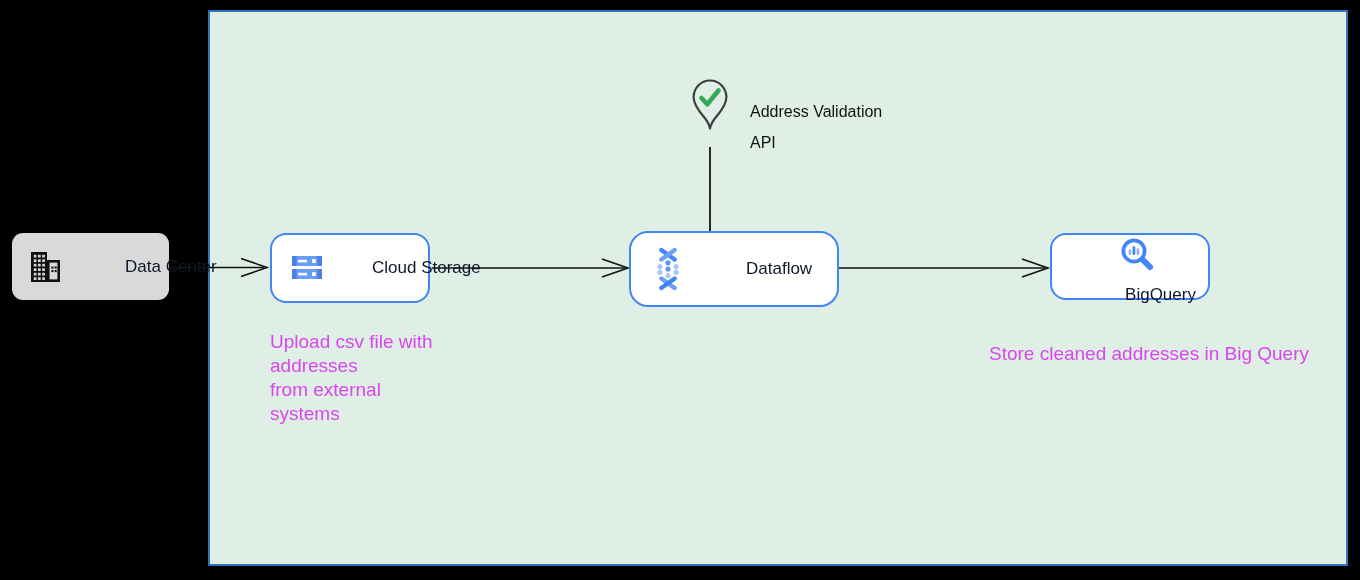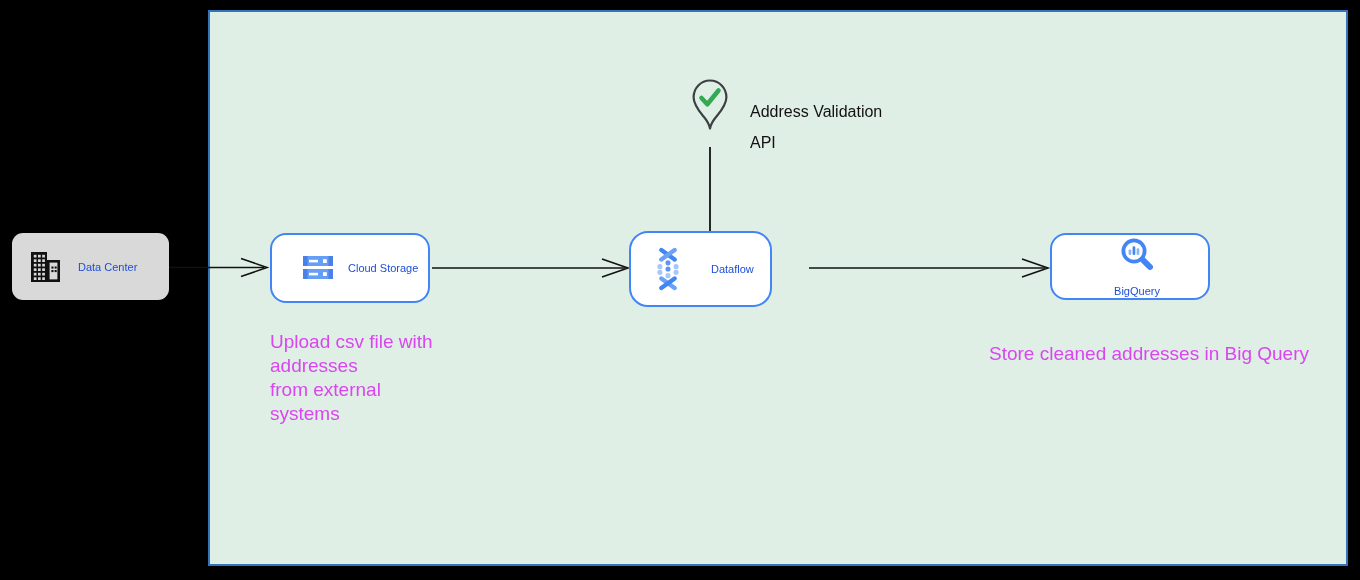--- a/index.html
+++ b/index.html
@@ -19,28 +19,28 @@
 
   
   svg.connectors{position:absolute;left:0;top:0;width:1360px;height:580px;z-index:1;pointer-events:none;}
 
   
   .node{
     position:absolute;display:flex;align-items:center;box-sizing:border-box;z-index:2;
     background:#fff;border:2px solid #4285f4;border-radius:16px;
   }
   .node .icon{flex:0 0 auto;display:flex;align-items:center;justify-content:center;}
-  .node .label{font-size:11px;color:#1d4ed8;white-space:nowrap;}
+  .node .label{font-size:17px;color:#0f172a;white-space:nowrap;margin-left:47px;}
 
   .node-datacenter{
     left:12px;top:233px;width:157px;height:67px;
     background:#d9d9d9;border:none;border-radius:11px;padding-left:15px;gap:15px;
   }
-  .node-cloudstorage{left:270px;top:233px;width:160px;height:70px;padding-left:28px;gap:12px;}
-  .node-dataflow{left:629px;top:231px;width:143px;height:76px;border-radius:19px;padding-left:18px;gap:24px;}
+  .node-cloudstorage{left:270px;top:233px;width:160px;height:70px;padding-left:17px;}
+  .node-dataflow{left:629px;top:231px;width:210px;height:76px;border-radius:19px;padding-left:18px;gap:12px;}
   .node-bigquery{left:1050px;top:233px;width:160px;height:67px;padding-left:14px;gap:12px;flex-direction:column;}
 
   
   .pin{position:absolute;left:688px;top:77px;width:44px;height:56px;z-index:2;}
 
   .api-label{
     position:absolute;left:750px;top:96px;z-index:2;
     font-size:16px;line-height:31px;color:#111;white-space:pre-line;
   }
 

